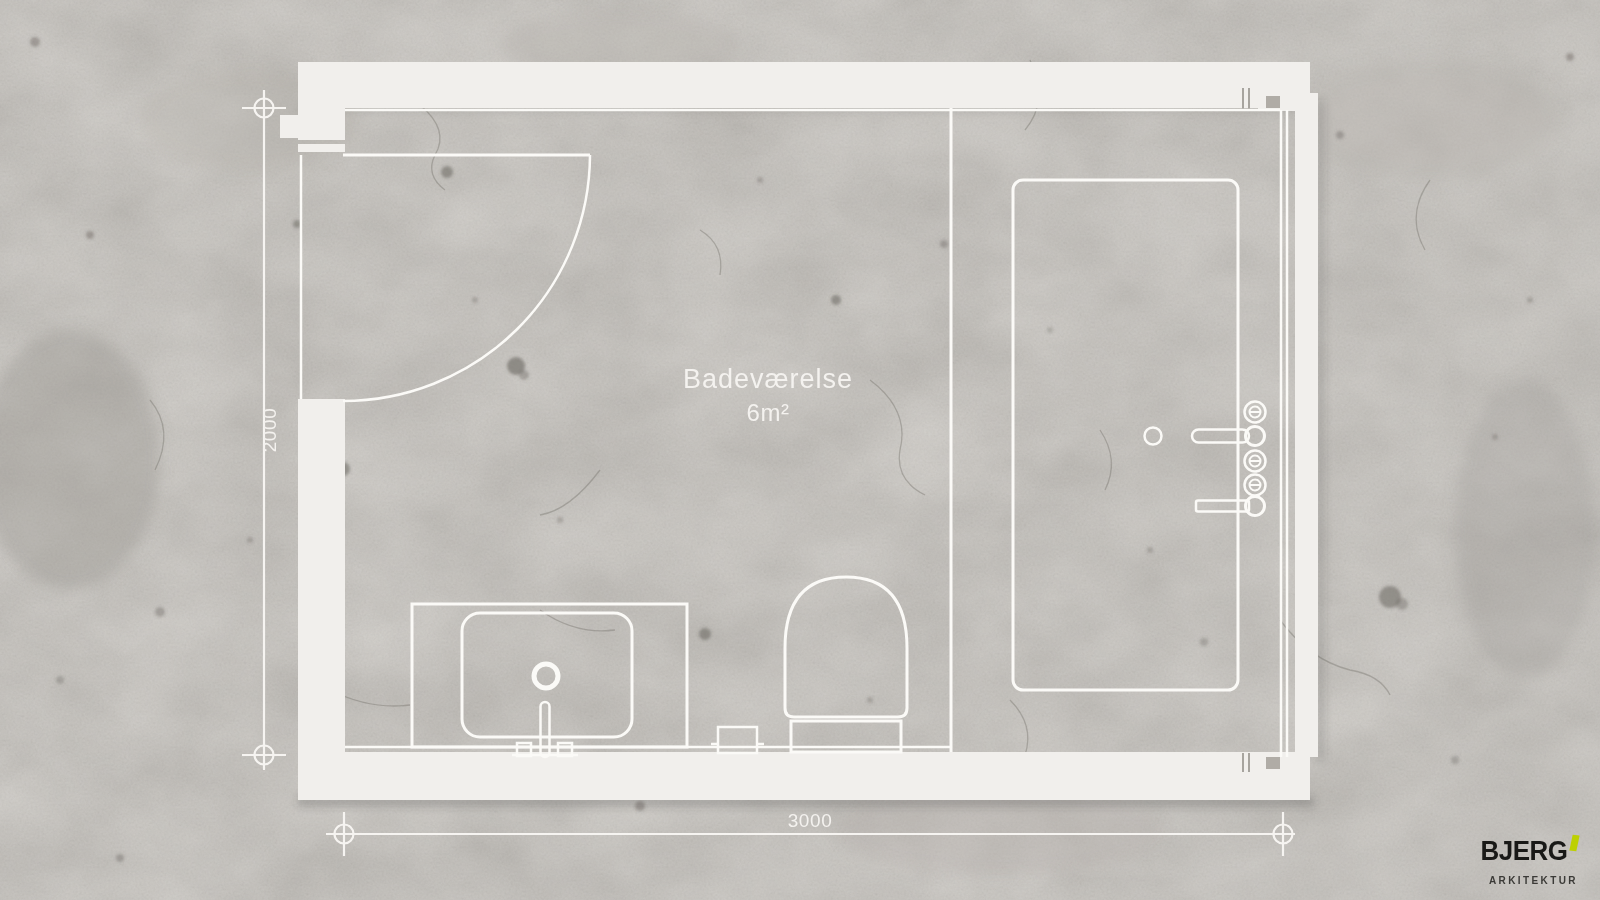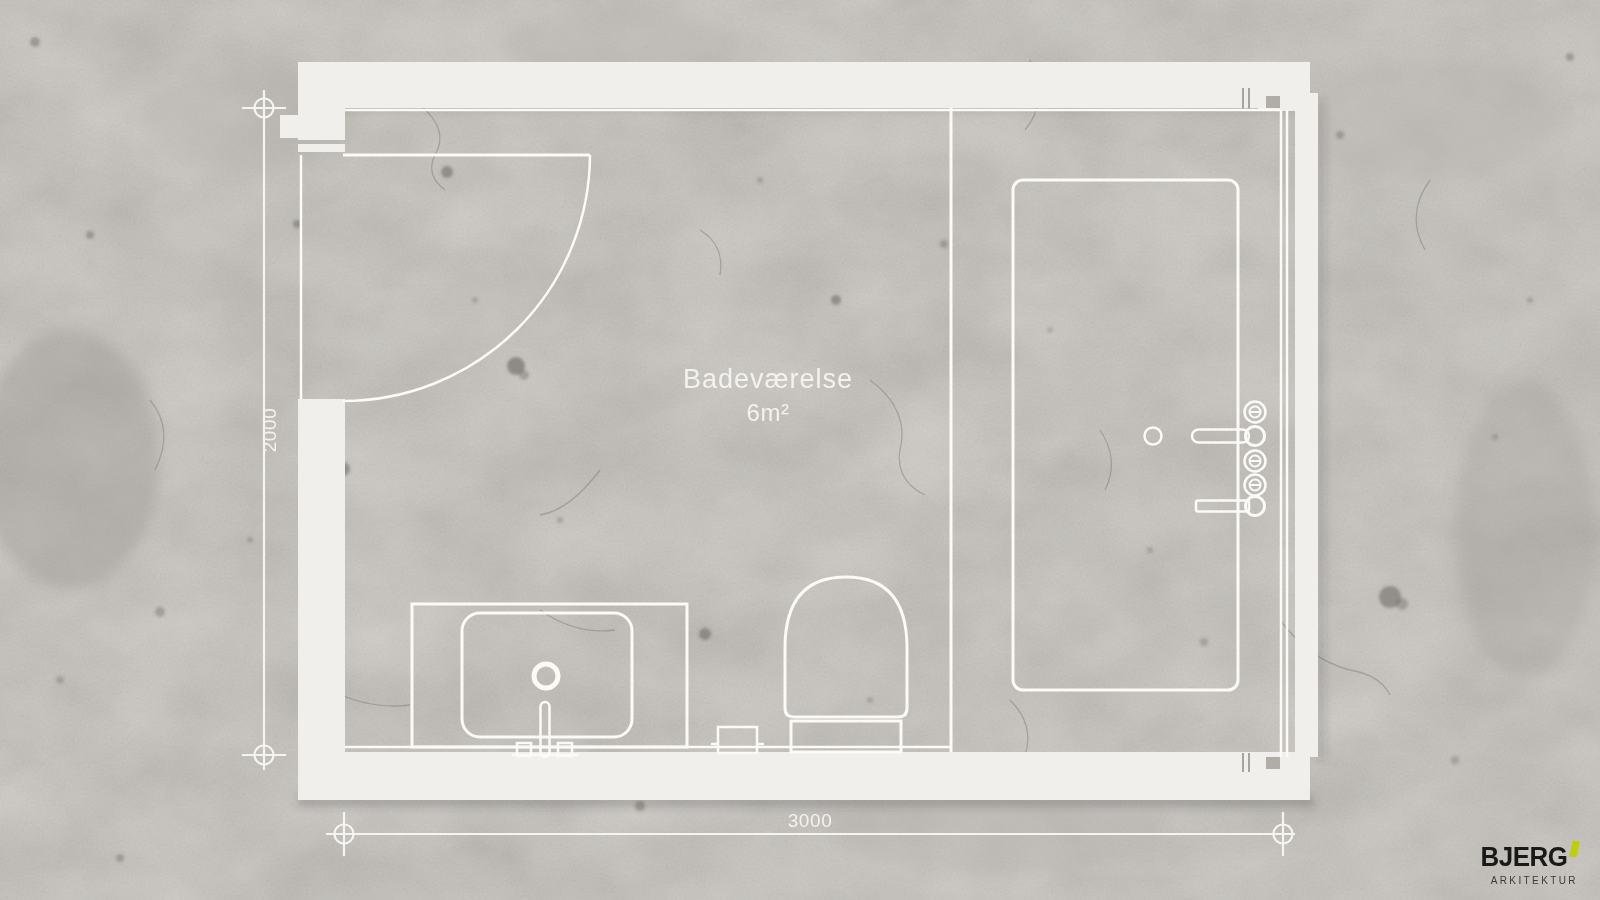--- a/index.html
+++ b/index.html
@@ -18,22 +18,22 @@
   .logo-row{display:flex;align-items:flex-start;justify-content:space-between;}
   .logo-wordmark{
     font-weight:bold;font-size:27px;line-height:1;color:#191917;
     letter-spacing:-.5px;transform:scaleX(.96);transform-origin:right;
   }
   .logo-accent{
     width:7px;height:16px;margin-left:3px;margin-top:-3px;
     background:#bdd002;transform:rotate(6deg) skewX(-6deg);
   }
   .logo-subtitle{
-    font-size:10px;letter-spacing:2.4px;color:#3b3a37;margin-top:4px;
-    font-weight:normal;
+    font-size:10px;letter-spacing:2.4px;color:#3b3a37;margin-top:10px;
+    font-weight:bold;
   }
 </style>
 </head>
 <body>
 
 <div class="stage">
 
 <svg viewBox="0 0 1600 900" width="1600" height="900">
   <defs>
     <filter id="blotch" x="-5%" y="-5%" width="110%" height="110%">

